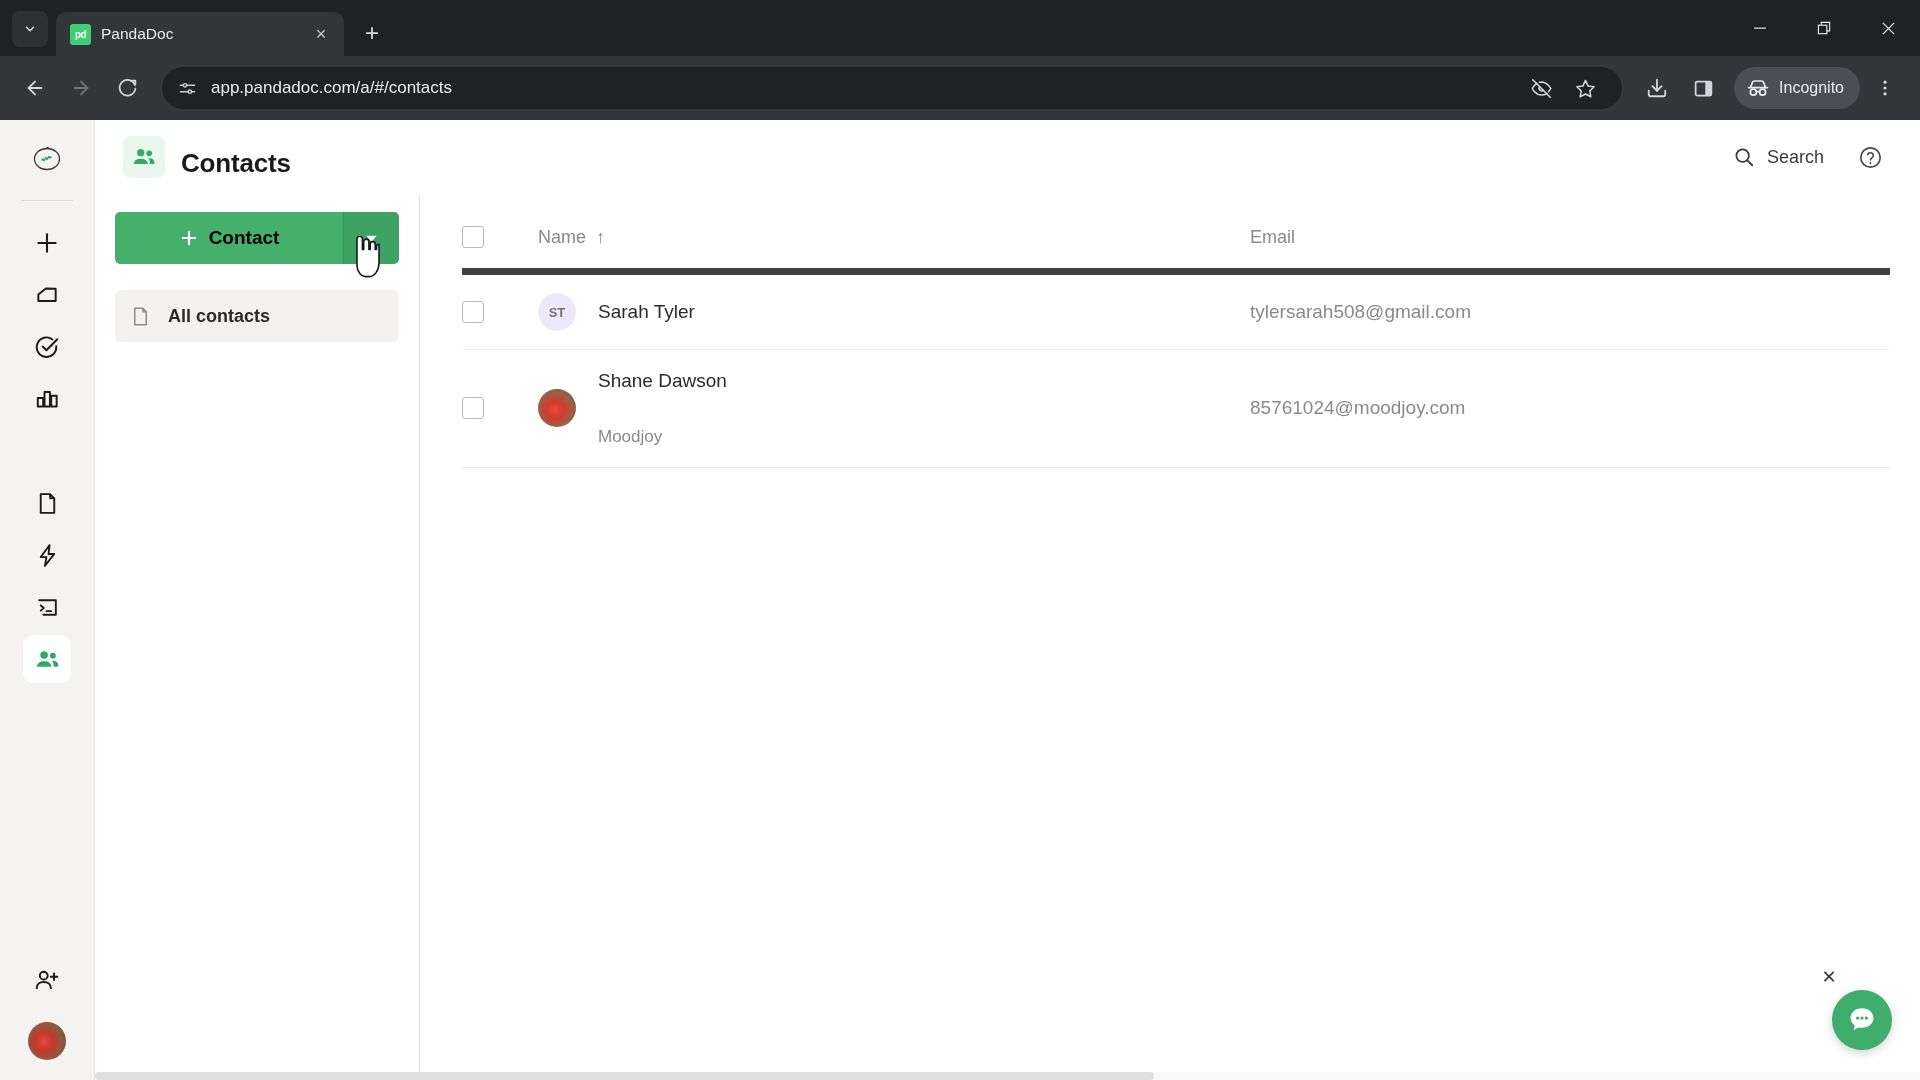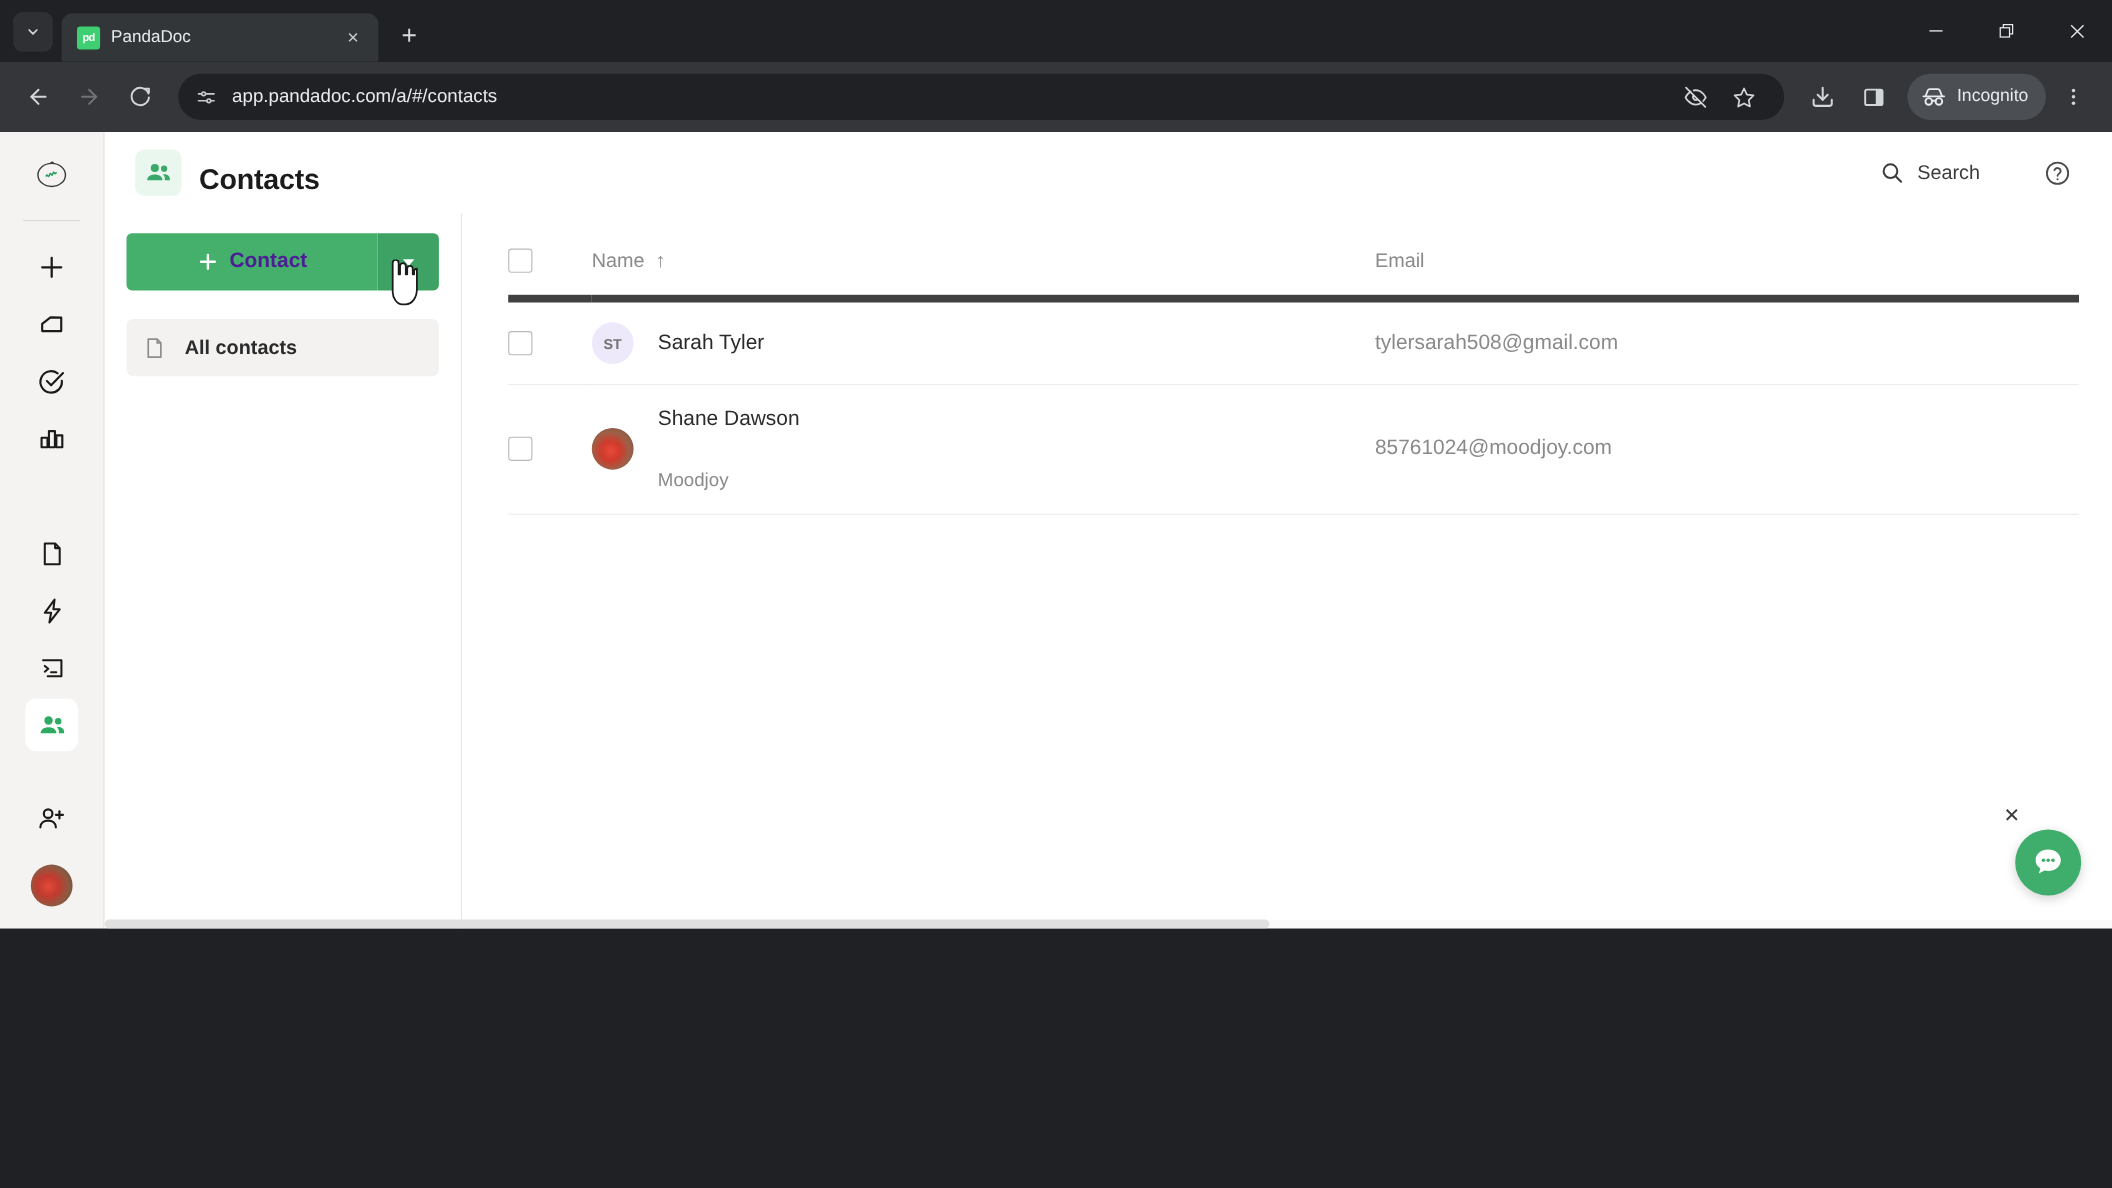--- a/index.html
+++ b/index.html
@@ -4,21 +4,21 @@
 <style>
   * { box-sizing: border-box; margin: 0; padding: 0; }
   html, body {
     width: 1920px; height: 1080px;
     overflow: hidden;
     font-family: "Liberation Sans", sans-serif;
     background: #202124;
   }
 
   
-  .browser { width: 1920px; height: 844px; display: flex; flex-direction: column; background: #202124; }
+  .browser { width: 1920px; height: 1080px; display: flex; flex-direction: column; background: #202124; }
 
   .tabstrip {
     height: 56px; background: #202124;
     display: flex; align-items: flex-end; padding-left: 8px; position: relative;
   }
   .tab-list-btn {
     width: 36px; height: 36px; margin-bottom: 9px; margin-left: 4px;
     border-radius: 8px; background: #2f3033;
     display: flex; align-items: center; justify-content: center; cursor: pointer;
   }
@@ -109,42 +109,42 @@
   .app { flex: 1; display: flex; flex-direction: column; min-width: 0; }
   .app-header {
     height: 74px; display: flex; align-items: center; padding: 0 30px 0 28px;
     flex: none;
   }
   .app-header-icon {
     width: 42px; height: 42px; border-radius: 8px; background: #e9f7ee;
     display: flex; align-items: center; justify-content: center; color: #3aa868;
   }
   .app-title { font-size: 26px; font-weight: bold; color: #1b1b1b; margin-left: 16px; letter-spacing: -0.2px; margin-top: 12px; }
-  .app-header-right { margin-left: auto; display: flex; align-items: center; gap: 32px; }
+  .app-header-right { margin-left: auto; display: flex; align-items: center; gap: 8px; }
   .search-btn {
     display: flex; align-items: center; gap: 12px;
     height: 44px; padding: 0 18px; border-radius: 8px;
     color: #3c3c3c; font-size: 18px; cursor: pointer; background: transparent;
   }
   .help-btn {
     width: 40px; height: 40px; border-radius: 50%;
     display: flex; align-items: center; justify-content: center;
     color: #4a4a4a; cursor: pointer;
   }
 
   .app-body { flex: 1; display: flex; min-height: 0; }
 
   
   .subnav {
     width: 325px; border-right: 1px solid #e6e4e1; padding: 18px 20px 0;
     flex: none; display: flex; flex-direction: column;
   }
   .contact-btn-wrap { display: flex; margin-bottom: 26px; position: relative; }
   .contact-btn {
-    flex: 1; height: 52px; background: #45b06b; color: #4c1d95;
+    flex: 1; height: 52px; background: #45b06b; color: #000000;
     border-radius: 5px 0 0 5px;
     display: flex; align-items: center; justify-content: center; gap: 10px;
     font-size: 19px; font-weight: bold; cursor: pointer;
   }
   .contact-btn-caret {
     width: 56px; height: 52px; background: #3da264; border-radius: 0 5px 5px 0;
     border-left: 1px solid #35955a;
     display: flex; align-items: center; justify-content: center; cursor: pointer;
   }
   .cursor-hand { position: absolute; left: 233px; top: 24px; pointer-events: none; }

